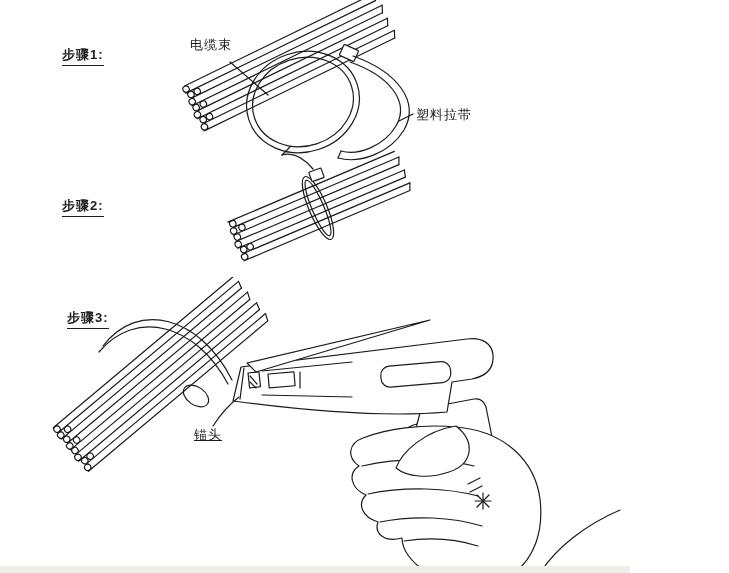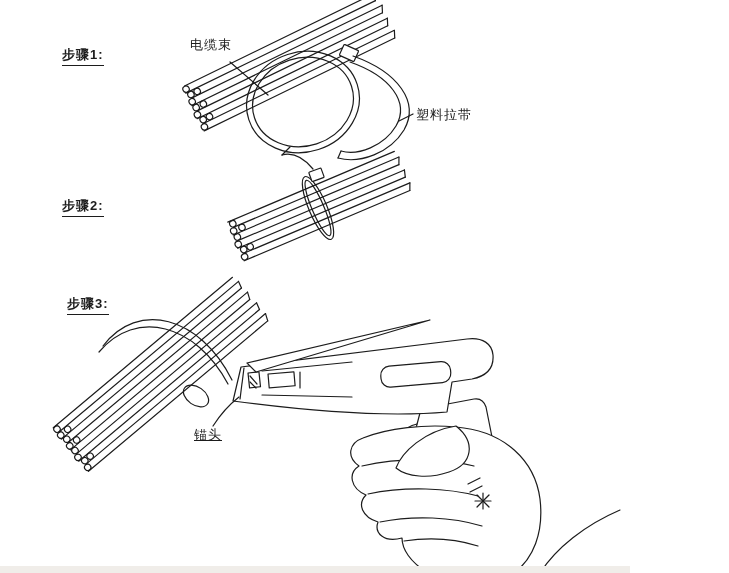--- a/index.html
+++ b/index.html
@@ -199,21 +199,21 @@
       </g>
 
       <path d="M213,426 C222,412 230,404 239,397"></path>
     </g>
   </svg>
 
   <div class="lbl step-lbl" style="left:62px;top:46px;">步骤1:</div>
 
   <div class="lbl step-lbl" style="left:62px;top:181px;margin-top:16px;">步骤2:</div>
 
-  <div class="lbl step-lbl" style="left:67px;top:295px;">步骤3:</div>
+  <div class="lbl step-lbl" style="left:67px;top:309px;">步骤3:</div>
 
   <div class="lbl" style="left:190px;top:36px;">电缆束</div>
 
   <div class="lbl" style="left:416px;top:106px;font-family:Liberation Mono, monospace;">塑料拉带</div>
 
   <div class="lbl" style="left:194px;top:426px;text-decoration:underline;">锚头</div>
 
   <div class="footer-strip"></div>
 </div>
 

